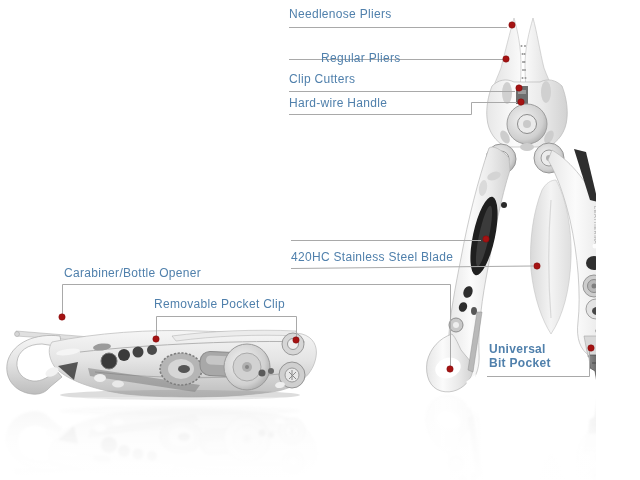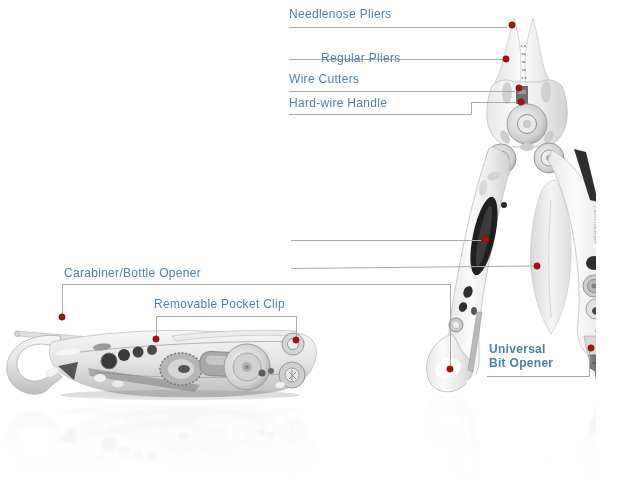--- a/index.html
+++ b/index.html
@@ -234,22 +234,23 @@
       <circle cx="62" cy="317" r="3.2"></circle>
       <circle cx="450" cy="369" r="3.2"></circle>
       <circle cx="156" cy="339" r="3.2"></circle>
       <circle cx="296" cy="340" r="3.2"></circle>
       <circle cx="591" cy="348" r="3.2"></circle>
     </g>
   </svg>
 
   <div class="callout-label" style="left:289px;top:7px;">Needlenose Pliers</div>
   <div class="callout-label" style="left:289px;top:51px;margin-left:32px;">Regular Pliers</div>
-  <div class="callout-label" style="left:289px;top:72px;">Wire Cutters</div>
+  <div class="callout-label" style="left:289px;top:72px;">Clip Cutters</div>
   <div class="callout-label" style="left:289px;top:96px;">Hard-wire Handle</div>
+  <div class="callout-label" style="left:291px;top:250px;">420HC Stainless Steel Blade</div>
   <div class="callout-label" style="left:154px;top:297px;">Removable Pocket Clip</div>
   <div class="callout-label" style="left:64px;top:266px;">Carabiner/Bottle Opener</div>
   <div class="callout-label two-line" style="left:489px;top:342px;">
     <span>Universal</span>
-    <span>Bit Opener</span>
+    <span>Bit Pocket</span>
   </div>
 
 </div>
 
 </body></html>

